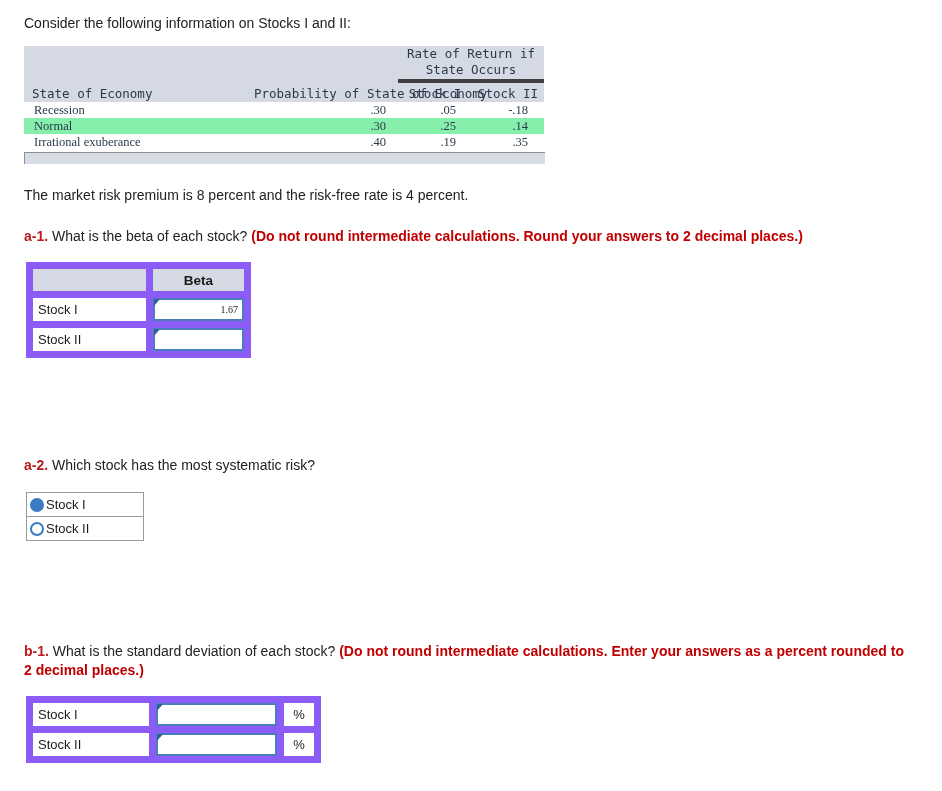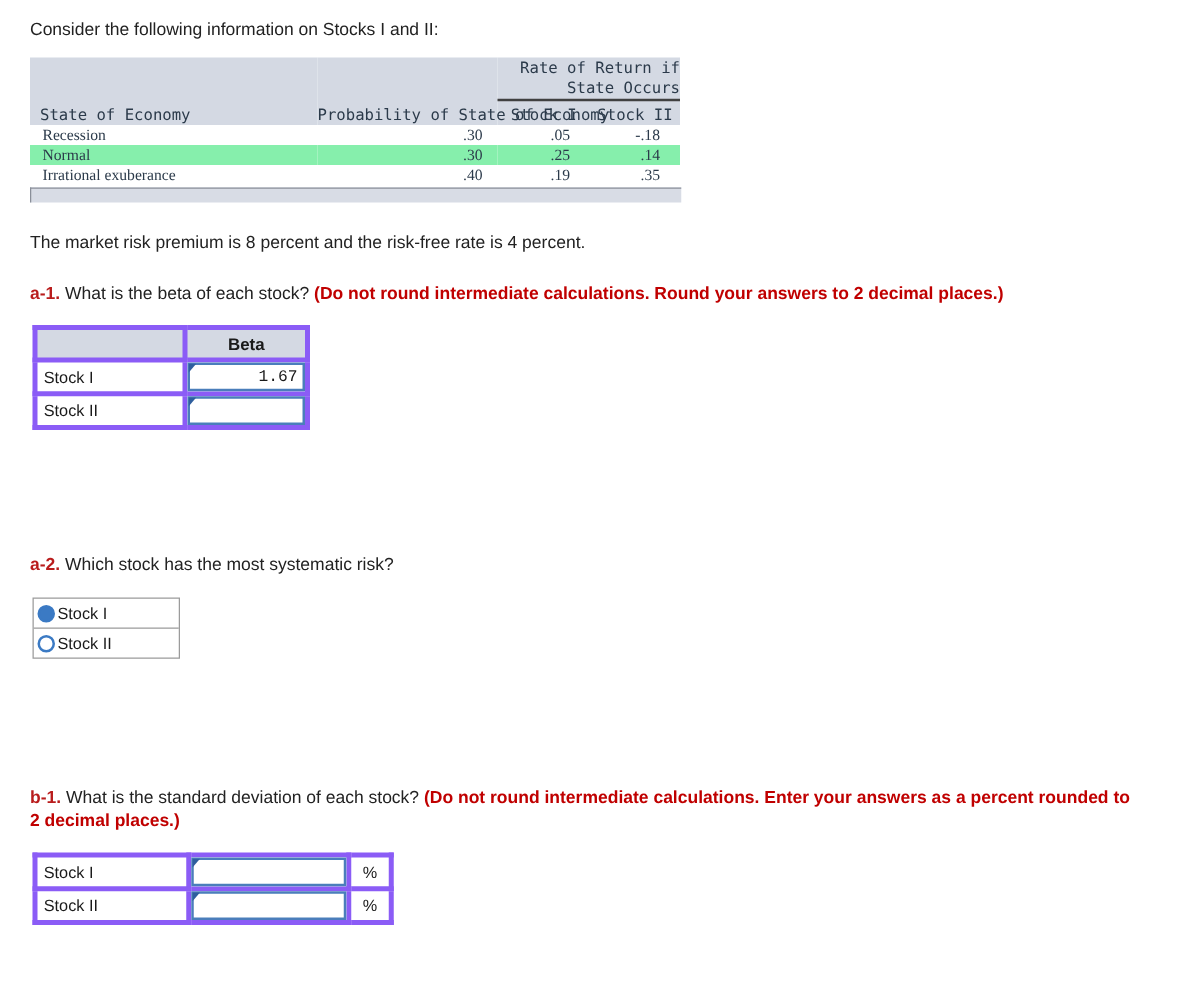--- a/index.html
+++ b/index.html
@@ -42,23 +42,23 @@
   }
   table.data-table td, table.data-table th {
     padding: 0;
     font-weight: normal;
     vertical-align: bottom;
     line-height: 16px;
     white-space: nowrap;
   }
   .hdr-zone td { background: #d4d9e3; }
   .grp-head {
-    text-align: right;
+    text-align: center;
     padding-bottom: 1px !important;
-    border-bottom: 2px solid #404040;
+    border-bottom: 4px solid #404040;
   }
   .grp-head .l2 { display:block; }
   .col-head { text-align: center; padding-top: 3px !important; }
   .col-head.left { text-align: left; padding-left: 8px !important; }
   .col-head.wrap2 { line-height: 16px; }
   .body-row td { background: #ffffff; font-family: Liberation Serif, serif; }
   .body-row.alt td { background: #86efac; }
   .c-state { text-align: left; padding-left: 10px !important; }
   .c-num { text-align: right; padding-right: 12px !important; }
   .c-num2 { text-align: right; padding-right: 16px !important; }
@@ -84,21 +84,21 @@
 
   
   .ans-table {
     border-collapse: collapse;
     margin-top: 16px;
     margin-left: 2px;
     font-size: 13px;
     color: #1a1a1a;
   }
   .ans-table td, .ans-table th {
-    border: 4px solid #8b5cf6;
+    border: 7px solid #8b5cf6;
     padding: 0;
     font-weight: normal;
     background: #ffffff;
   }
   .ans-table th {
     background: #d4d9e3;
     font-weight: bold;
     text-align: center;
     height: 22px;
     font-size: 13.5px;
@@ -121,22 +121,22 @@
   }
 
   
   .xl-input {
     position: relative;
     box-sizing: border-box;
     border: 2px solid #4a7ebb;
     background: #ffffff;
     height: 23px;
     width: 100%;
-    font-family: Liberation Mono, monospace;
-    font-size: 13px;
+    font-family: Liberation Serif, serif;
+    font-size: 10px;
     color: #1a1a1a;
     text-align: right;
     padding: 0 4px 0 0;
     outline: none;
     display: block;
   }
   .field-holder { position: relative; }
   .corner-mark {
     position: absolute;
     top: 1px;

